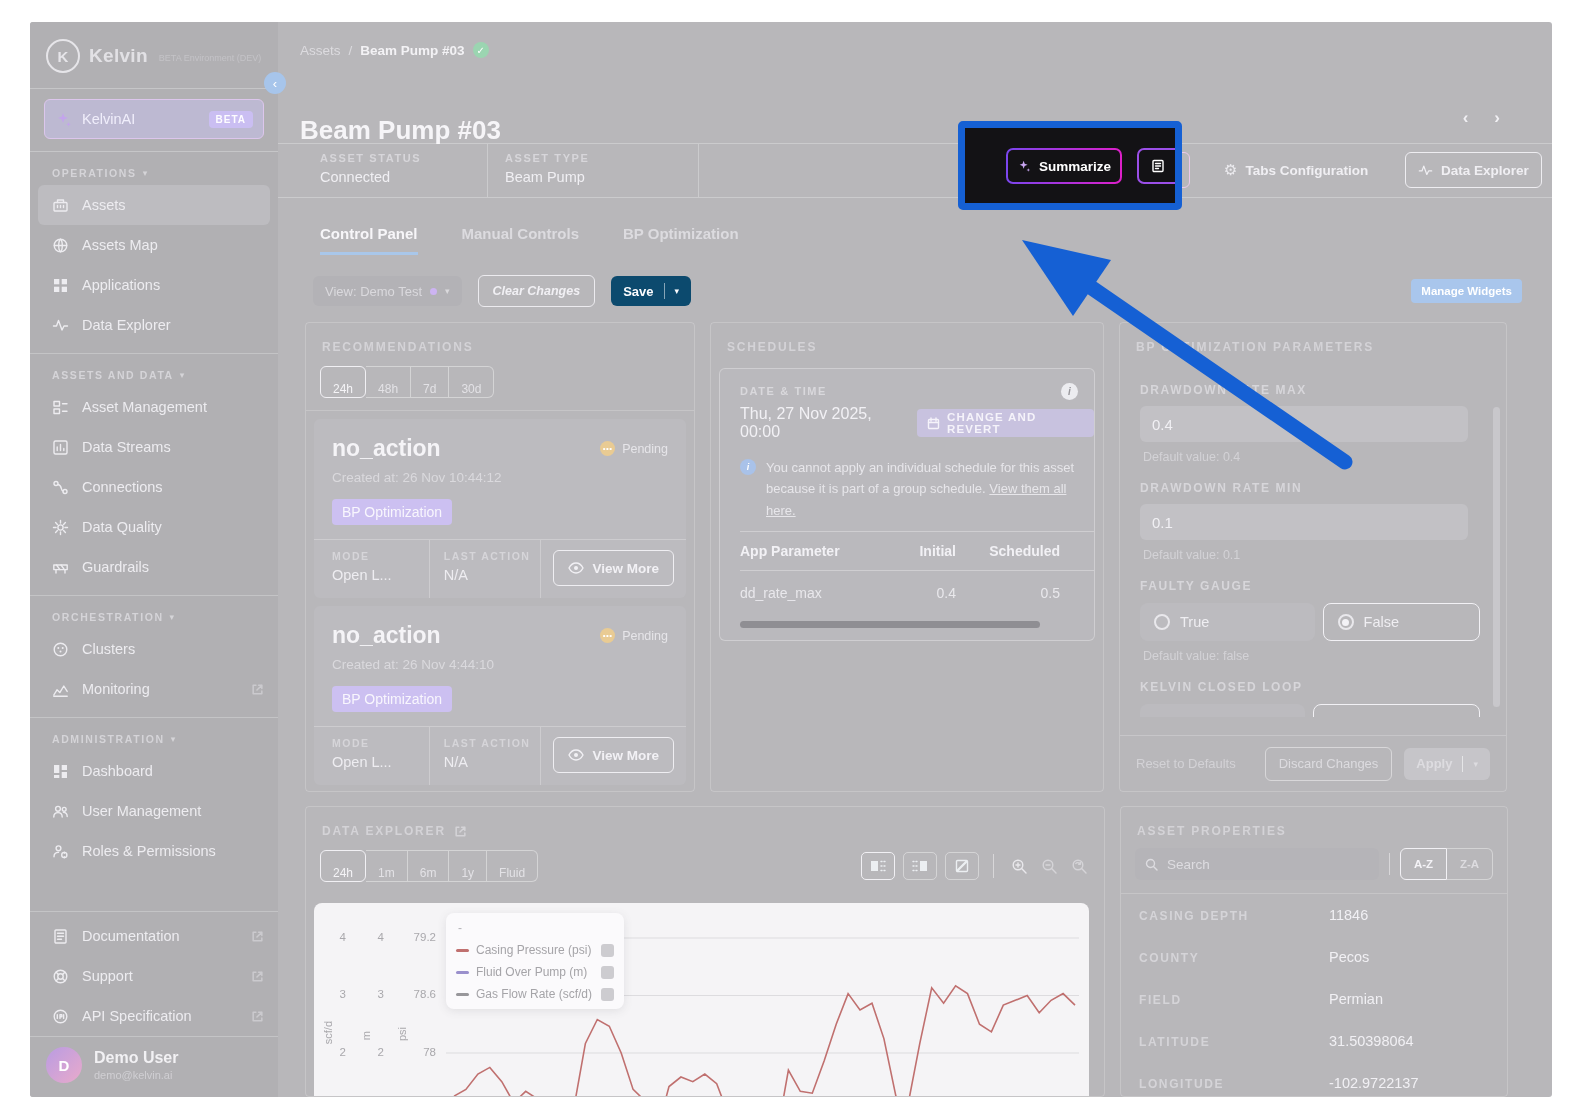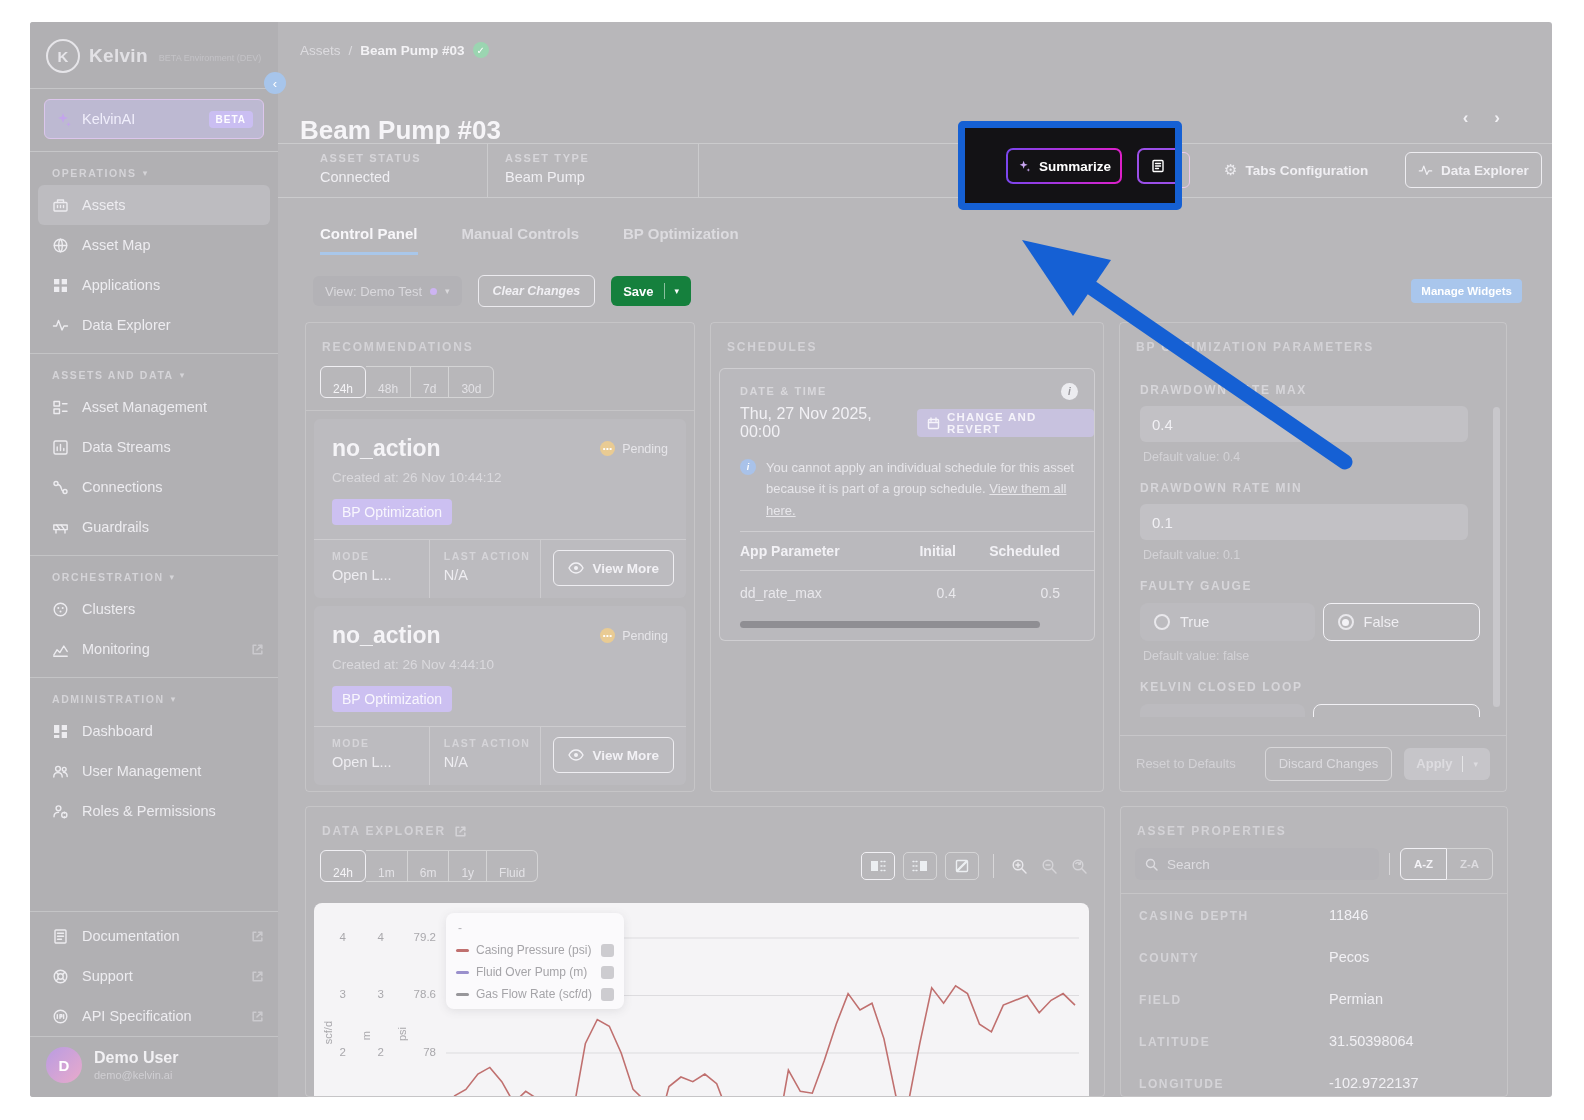--- a/index.html
+++ b/index.html
@@ -50,21 +50,21 @@
   .gearchar{font-size:15px;color:#ecebef;}
 
   .tabbar{position:absolute;left:42px;top:203px;display:flex;gap:44px;}
   .tab{font-size:15px;font-weight:700;color:#dcdbdf;padding-bottom:10px;}
   .tab.active{color:#f7f6f9;border-bottom:3px solid #a9c7ea;}
   .toolbar{position:absolute;left:35px;right:30px;top:253px;display:flex;align-items:center;gap:16px;}
   .view-dd{height:30px;background:#b3b2b6;border-radius:6px;display:flex;align-items:center;gap:8px;padding:0 12px;font-size:13px;color:#dad9dd;}
   .mod-dot{width:7px;height:7px;border-radius:50%;background:#cdb4f2;}
   .car{font-size:9px;}
   .btn-clear{height:30px;border:1px solid #ecebef;border-radius:6px;padding:0 14px;display:flex;align-items:center;font-size:12.5px;font-weight:700;color:#f1f0f4;font-style:italic;}
-  .btn-save{height:30px;background:#15803d;border-radius:6px;padding:0 12px;display:flex;align-items:center;gap:10px;font-size:13px;font-weight:700;color:#fcfcfe;}
+  .btn-save{height:30px;background:#0c4a6e;border-radius:6px;padding:0 12px;display:flex;align-items:center;gap:10px;font-size:13px;font-weight:700;color:#fcfcfe;}
   .btn-save .sep{width:1px;height:16px;background:rgba(255,255,255,.5);}
   .btn-manage{margin-left:auto;height:24px;background:#a9c6ec;border-radius:4px;padding:0 10px;display:flex;align-items:center;font-size:11.5px;font-weight:700;color:#fff;}
 
   .zone{border:1px solid rgba(255,255,255,.2);border-radius:4px;box-sizing:border-box;position:relative;}
   .row1{position:absolute;left:27px;top:300px;width:1230px;height:470px;display:flex;gap:15px;}
   .row2{position:absolute;left:27px;top:784px;width:1230px;height:291px;display:flex;gap:15px;}
   .z-rec{width:390px;}.z-sched{width:394px;}.z-bp{width:388px;flex:none;}
   .z-dx{width:800px;}.z-props{width:388px;flex:none;}
   .ztitle{font-size:12px;font-weight:700;letter-spacing:1.8px;color:#d4d3d7;padding:17px 16px 10px;display:flex;align-items:center;gap:8px;}
 
@@ -197,21 +197,21 @@
             <rect x="2" y="5.5" width="13" height="8.5" rx="1"></rect>
             <path d="M5.5 5.5V3h6v2.5M5.5 8.5v2M8.5 8.5v2M11.5 8.5v2"></path>
           </svg>
       <span>Assets</span>
     </div>
     <div class="side-item">
       <svg class="ic" viewBox="0 0 17 17">
             <circle cx="8.5" cy="8.5" r="6.3"></circle>
             <path d="M2.4 8.5h12.2M8.5 2.2c2.4 2.1 2.4 10.5 0 12.6M8.5 2.2c-2.4 2.1-2.4 10.5 0 12.6"></path>
           </svg>
-      <span>Asset Map</span>
+      <span>Assets Map</span>
     </div>
     <div class="side-item">
       <svg class="ic" viewBox="0 0 17 17">
             <rect x="2" y="2" width="5.3" height="5.3" fill="currentColor" stroke="none"></rect>
             <rect x="9.7" y="2" width="5.3" height="5.3" fill="currentColor" stroke="none"></rect>
             <rect x="2" y="9.7" width="5.3" height="5.3" fill="currentColor" stroke="none"></rect>
             <rect x="9.7" y="9.7" width="5.3" height="5.3" fill="currentColor" stroke="none"></rect>
           </svg>
       <span>Applications</span>
     </div>
@@ -242,20 +242,27 @@
           </svg>
       <span>Data Streams</span>
     </div>
     <div class="side-item">
       <svg class="ic" viewBox="0 0 17 17">
             <circle cx="4" cy="4.5" r="2"></circle>
             <circle cx="13" cy="12.5" r="2"></circle>
             <path d="M6 5.5c4.5 1 2.5 6 5 6.5"></path>
           </svg>
       <span>Connections</span>
+    </div>
+    <div class="side-item">
+      <svg class="ic" viewBox="0 0 17 17">
+            <circle cx="8.5" cy="8.5" r="2.6"></circle>
+            <path d="M8.5 1.5v2.6M8.5 12.9v2.6M1.5 8.5h2.6M12.9 8.5h2.6M3.6 3.6l1.8 1.8M11.6 11.6l1.8 1.8M13.4 3.6l-1.8 1.8M5.4 11.6l-1.8 1.8"></path>
+          </svg>
+      <span>Data Quality</span>
     </div>
     <div class="side-item">
       <svg class="ic" viewBox="0 0 17 17">
             <rect x="1.8" y="6" width="13.4" height="4.6"></rect>
             <path d="M4 10.6V14M13 10.6V14M4.5 6l3.4 4.6M9 6l3.4 4.6"></path>
           </svg>
       <span>Guardrails</span>
     </div>
 
     <div class="side-div"></div>

